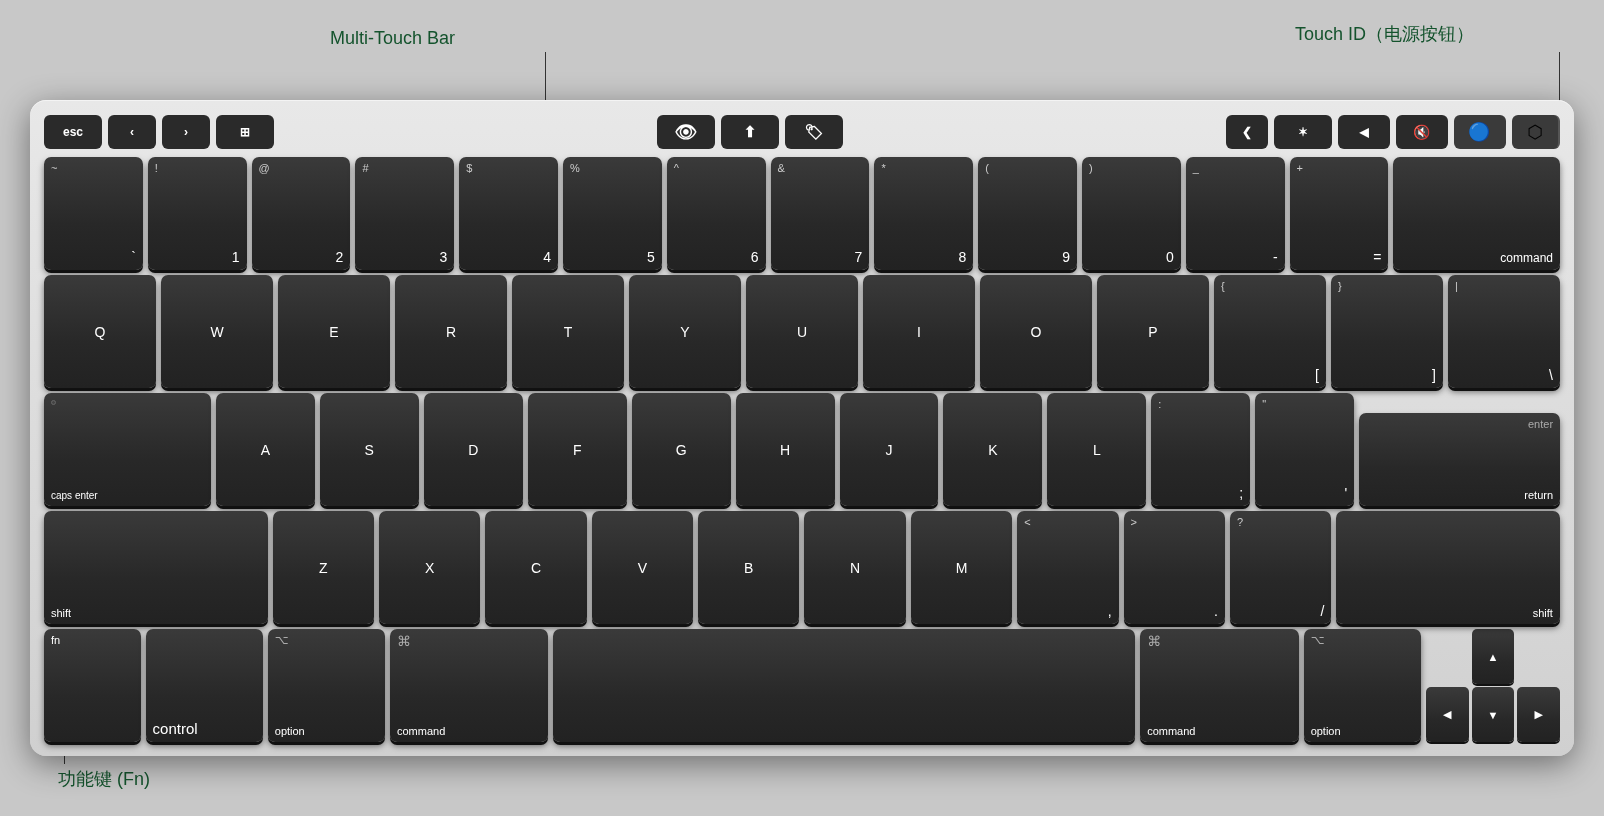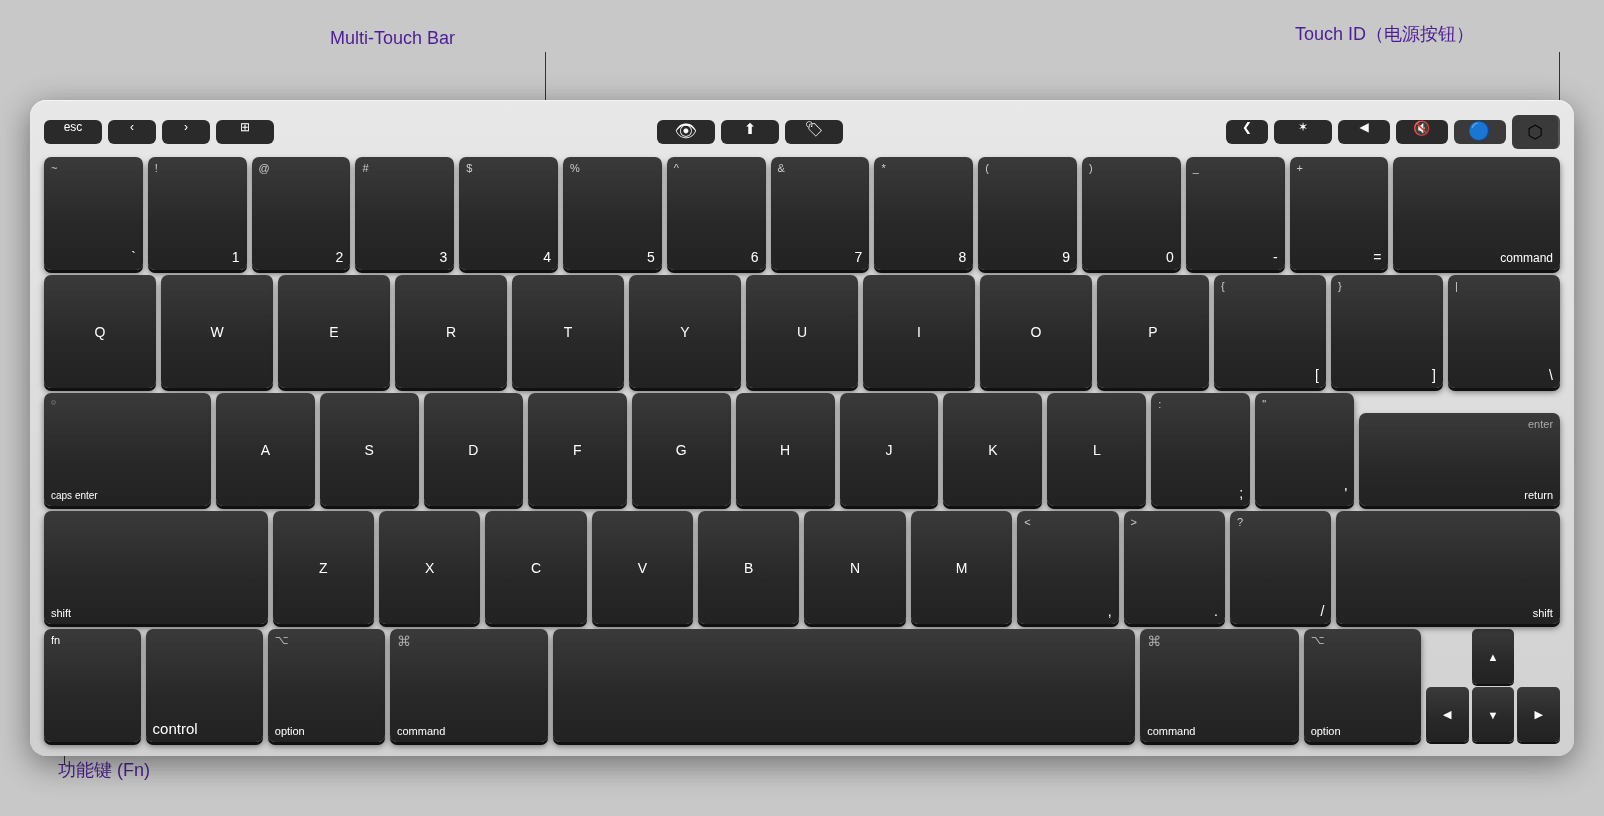--- a/index.html
+++ b/index.html
@@ -9,21 +9,21 @@
       background: #c8c8c8;
       font-family: -apple-system, 'Helvetica Neue', Arial, sans-serif;
       overflow: hidden;
       position: relative;
     }
 
     
     .label-text {
       position: absolute;
       font-size: 18px;
-      color: #4c1d95;
+      color: #14532d;
       font-weight: 400;
       white-space: nowrap;
     }
 
     
     .annotation-line {
       position: absolute;
       background: #333;
     }
 
@@ -48,26 +48,28 @@
       display: flex;
       gap: 6px;
       height: 40px;
       align-items: center;
     }
 
     .tb-key {
       background: #2a2a2a;
       border-radius: 6px;
       display: flex;
+      align-items: center;
       justify-content: center;
       color: #fff;
       font-size: 12px;
-      height: 24px;
+      height: 34px;
       cursor: pointer;
       border: none;
+      font-weight: bold;
     }
 
     .tb-touch-id {
       background: #3a3a3a;
       border-radius: 6px;
       width: 48px;
       height: 34px;
       display: flex;
       align-items: center;
       justify-content: center;
@@ -222,21 +224,21 @@
 <body>
 
 <div class="label-text" style="top:28px; left:330px;">Multi-Touch Bar</div>
 
 <div class="annotation-line" style="left:545px; top:52px; width:1px; height:63px;"></div>
 
 <div class="label-text" style="top:22px; right:130px;">Touch ID（电源按钮）</div>
 
 <div class="annotation-line" style="right:44px; top:52px; width:1px; height:63px;"></div>
 
-<div class="label-text" style="bottom:34px; left:58px;">功能键 (Fn)</div>
+<div class="label-text" style="bottom:25px; left:58px;">功能键 (Fn)</div>
 
 <div class="annotation-line" style="left:64px; bottom:52px; width:1px; height:30px;"></div>
 
 <div class="keyboard-wrap">
 
   <div class="touchbar-row">
     <div class="tb-key" style="width:58px;">
       <span>esc</span>
     </div>
     <div class="tb-key" style="width:48px;">

